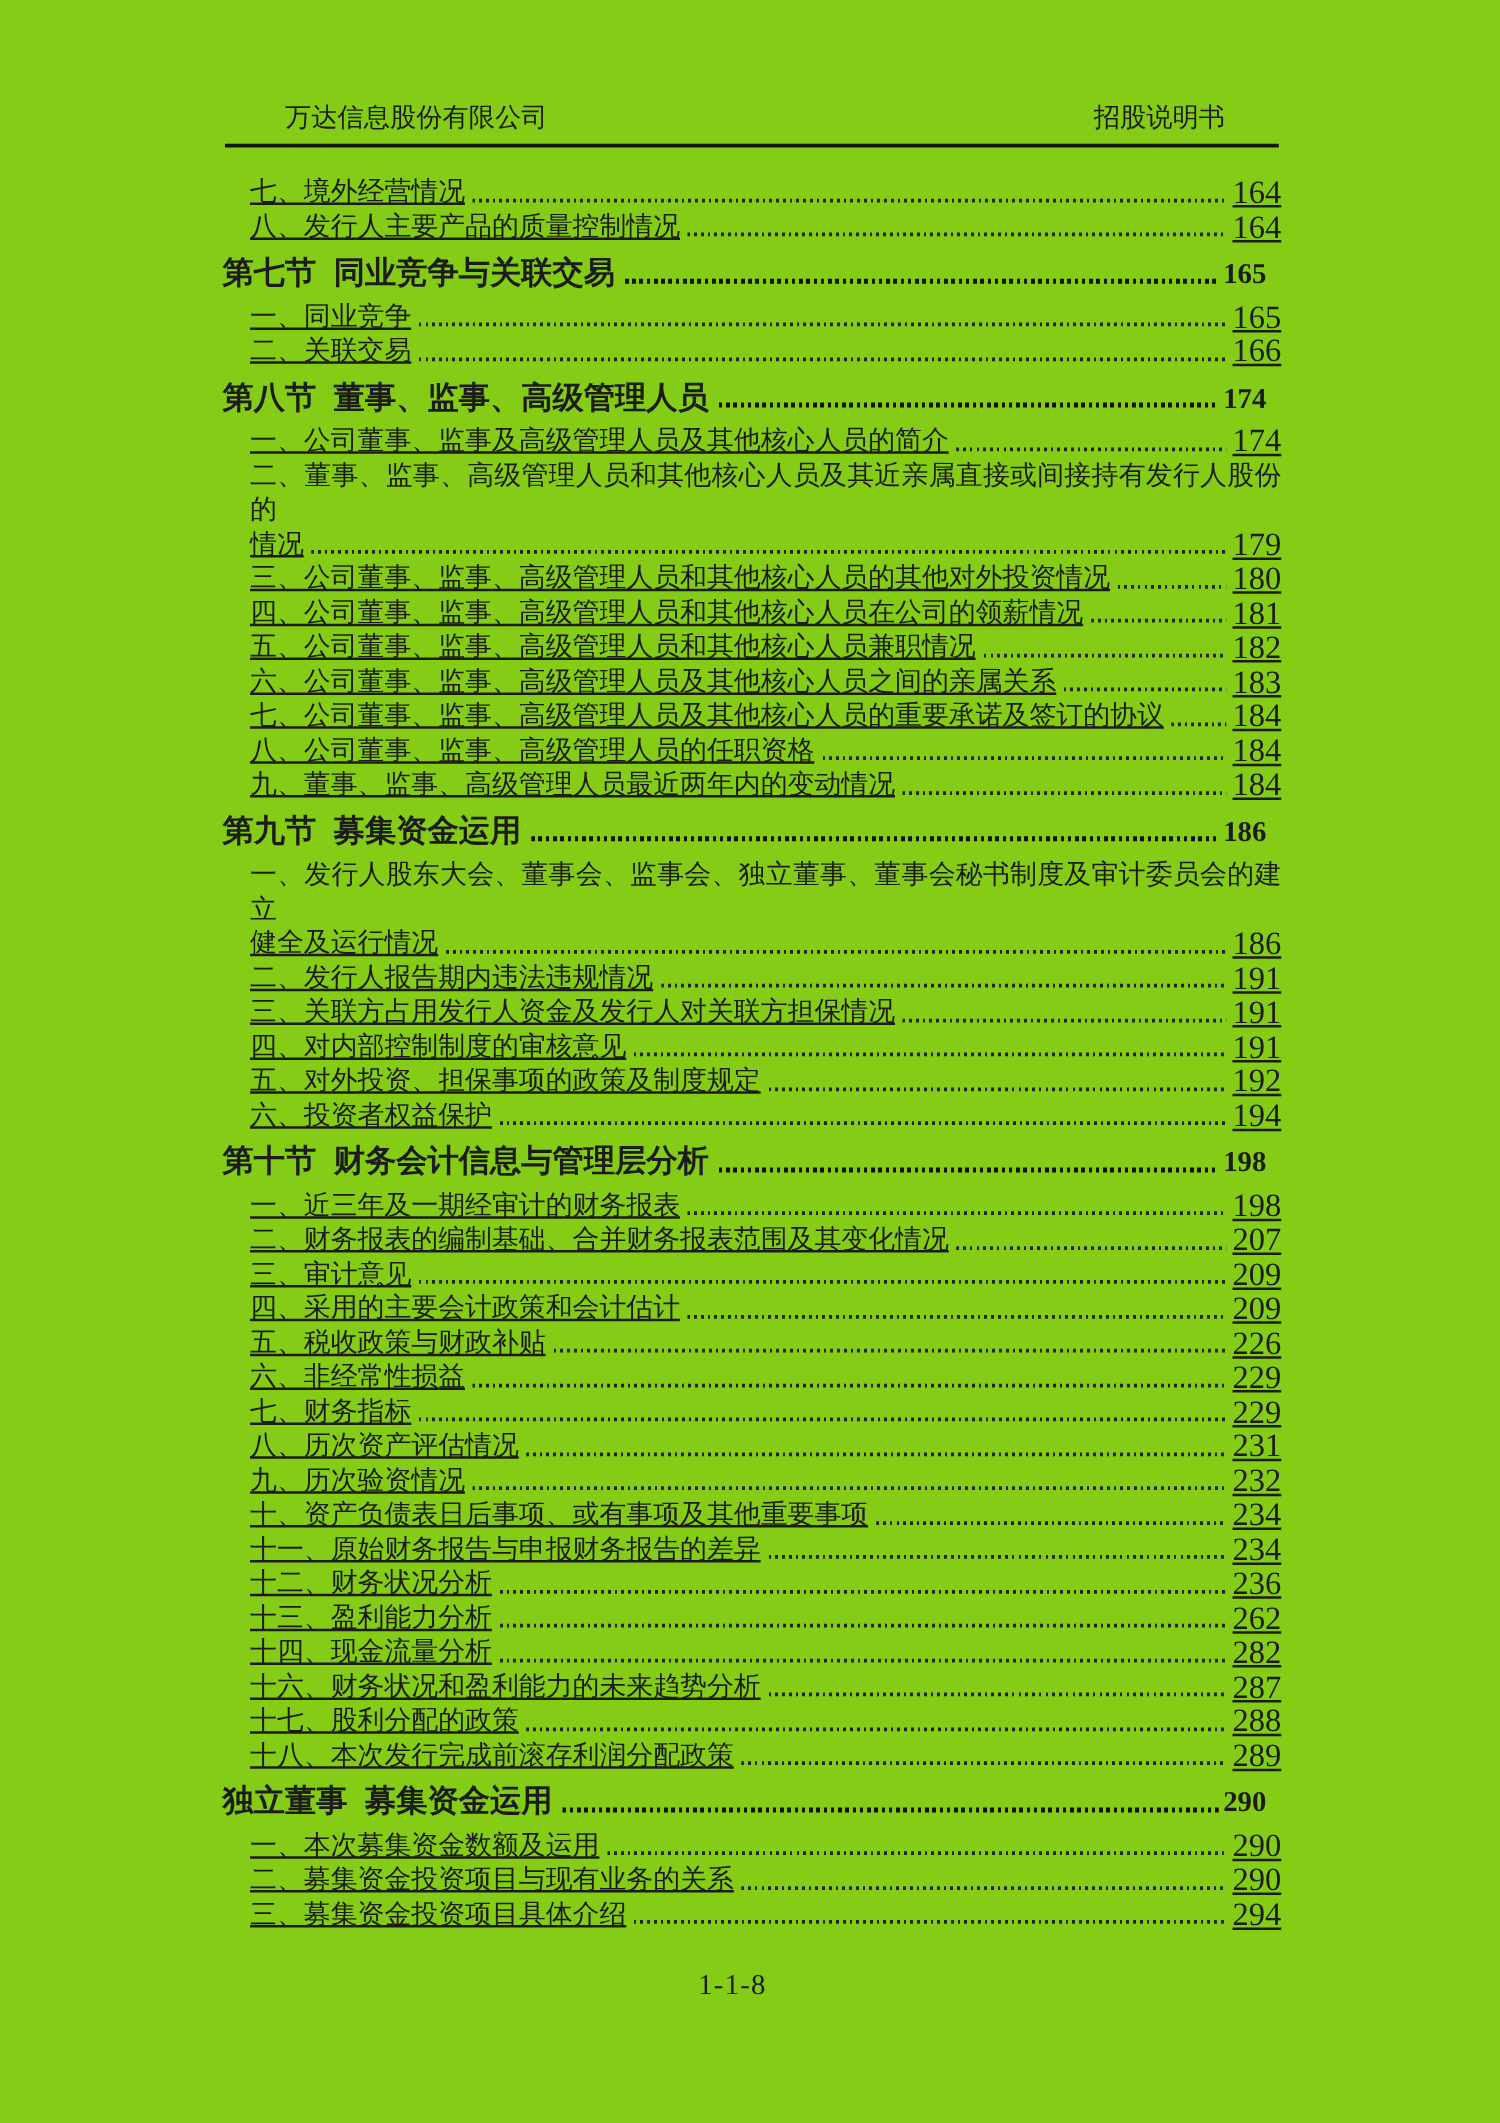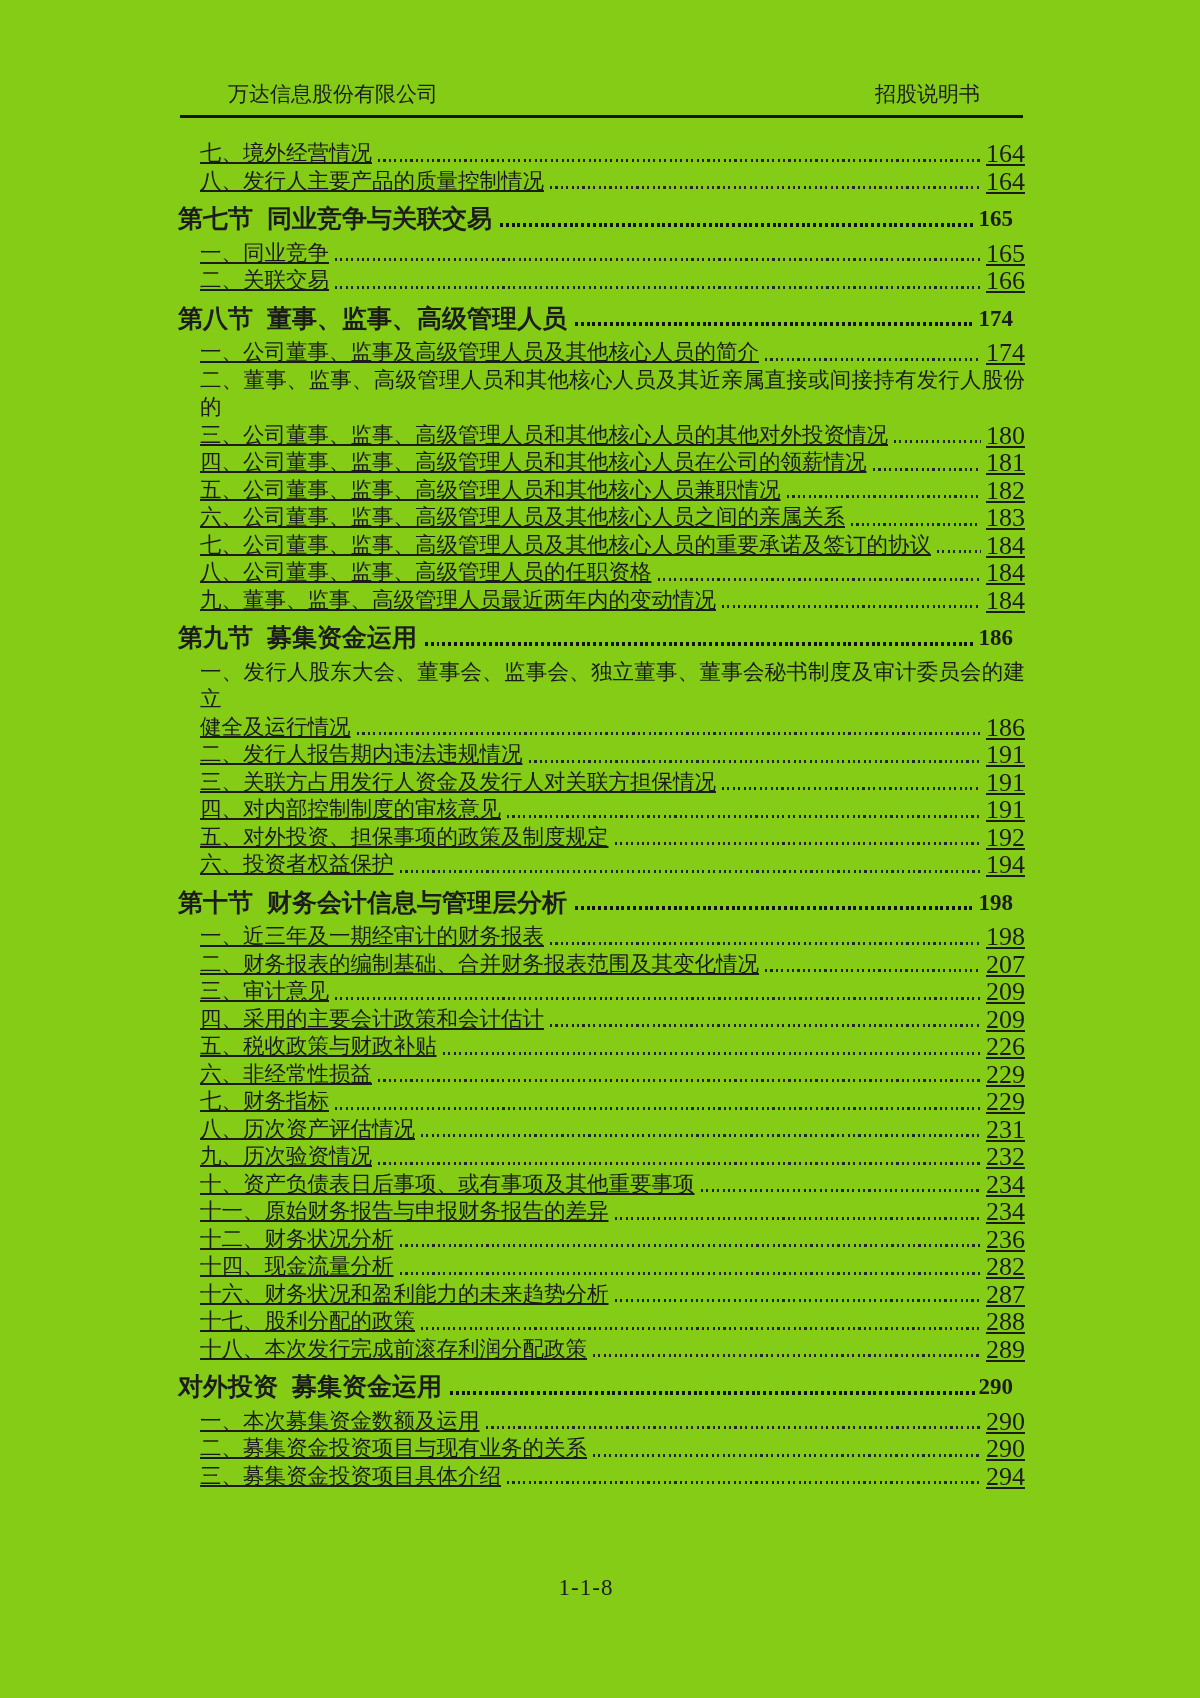--- a/index.html
+++ b/index.html
@@ -113,20 +113,25 @@
       </div>
       <div class="toc-item">
         <div class="toc-row">
           <span class="item-text">一、公司董事、监事及高级管理人员及其他核心人员的简介</span>
           <span class="leader"></span>
           <span class="page-num">174</span>
         </div>
       </div>
       <div class="toc-item">
         <div class="item-line1">二、董事、监事、高级管理人员和其他核心人员及其近亲属直接或间接持有发行人股份的</div>
+        <div class="toc-row">
+          <span class="item-text">情况</span>
+          <span class="leader"></span>
+          <span class="page-num">179</span>
+        </div>
       </div>
       <div class="toc-item">
         <div class="toc-row">
           <span class="item-text">三、公司董事、监事、高级管理人员和其他核心人员的其他对外投资情况</span>
           <span class="leader"></span>
           <span class="page-num">180</span>
         </div>
       </div>
       <div class="toc-item">
         <div class="toc-row">
@@ -304,20 +309,27 @@
       </div>
       <div class="toc-item">
         <div class="toc-row">
           <span class="item-text">十二、财务状况分析</span>
           <span class="leader"></span>
           <span class="page-num">236</span>
         </div>
       </div>
       <div class="toc-item">
         <div class="toc-row">
+          <span class="item-text">十三、盈利能力分析</span>
+          <span class="leader"></span>
+          <span class="page-num">262</span>
+        </div>
+      </div>
+      <div class="toc-item">
+        <div class="toc-row">
           <span class="item-text">十四、现金流量分析</span>
           <span class="leader"></span>
           <span class="page-num">282</span>
         </div>
       </div>
       <div class="toc-item">
         <div class="toc-row">
           <span class="item-text">十六、财务状况和盈利能力的未来趋势分析</span>
           <span class="leader"></span>
           <span class="page-num">287</span>
@@ -331,21 +343,21 @@
         </div>
       </div>
       <div class="toc-item">
         <div class="toc-row">
           <span class="item-text">十八、本次发行完成前滚存利润分配政策</span>
           <span class="leader"></span>
           <span class="page-num">289</span>
         </div>
       </div>
       <div class="toc-section">
-        <span class="sec-label">对外投资</span>
+        <span class="sec-label">独立董事</span>
         <span class="sec-title">募集资金运用</span>
         <span class="leader leader-bold"></span>
         <span class="page-num page-bold">290</span>
       </div>
       <div class="toc-item">
         <div class="toc-row">
           <span class="item-text">一、本次募集资金数额及运用</span>
           <span class="leader"></span>
           <span class="page-num">290</span>
         </div>

